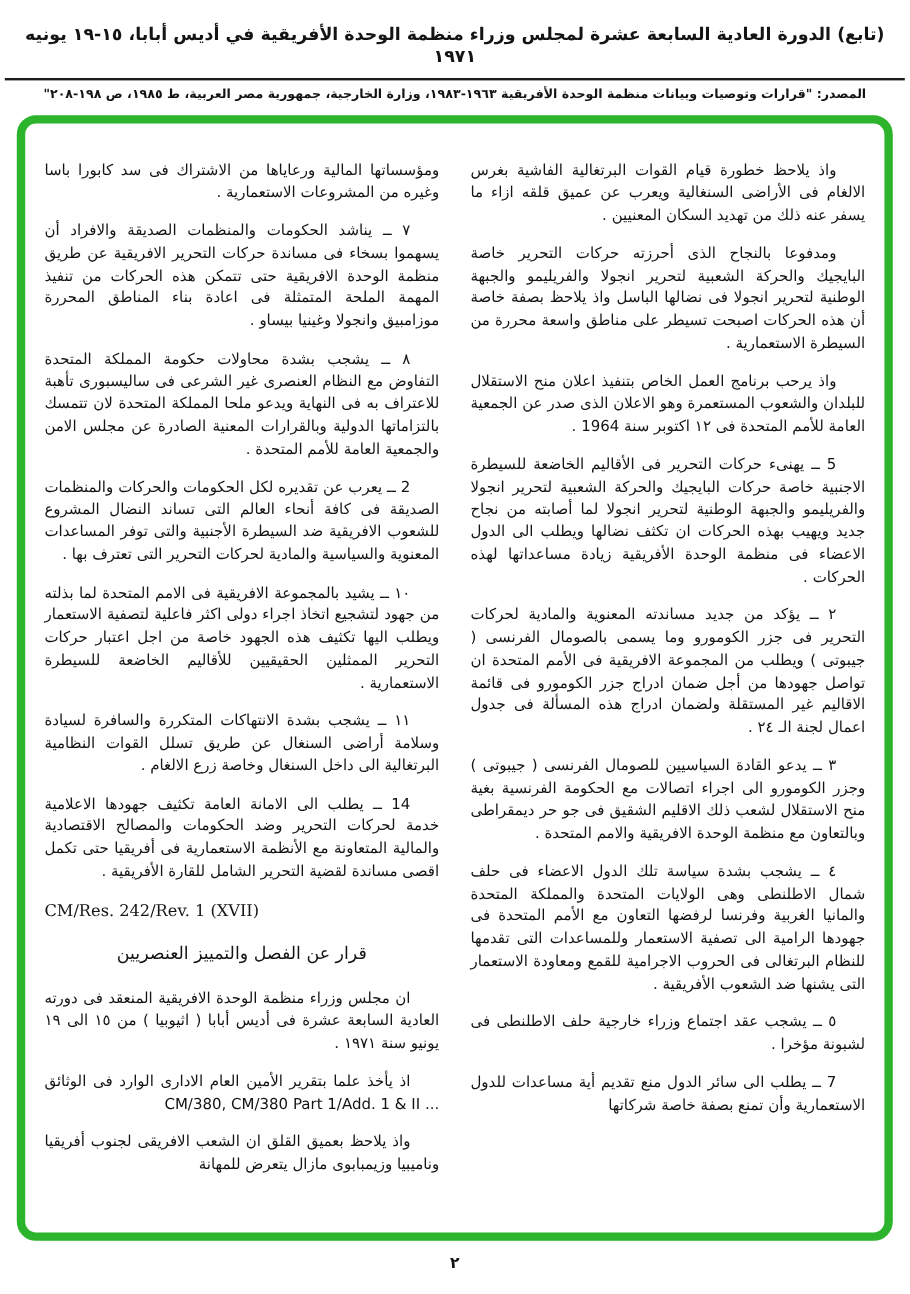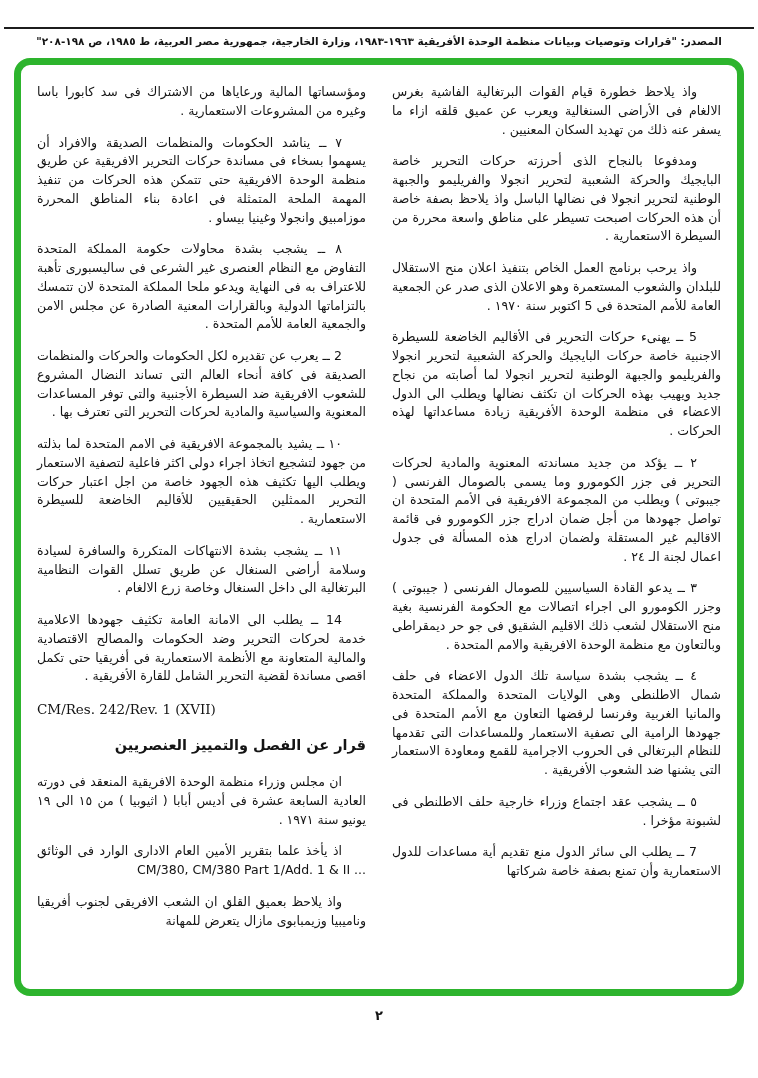--- a/index.html
+++ b/index.html
@@ -47,59 +47,60 @@
     gap:26px;
     height:100%;
   }
   .col {
     flex:1 1 0;
     direction:rtl;
     text-align:justify;
     font-size:12.5px;
     line-height:1.5;
   }
-  .para { margin:0 0 13px 0; text-indent:24px; }
+  .para { margin:12px 0 13px 0; text-indent:24px; }
   .para.cont { text-indent:0; }
   .ref {
     direction:ltr;
     text-align:left;
     font-family:"DejaVu Serif", serif;
     font-size:13.5px;
     margin:0 0 16px 0;
     text-indent:0;
   }
   .heading {
-    text-align:right;
-    font-weight:bold;
+    text-align:center;
+    font-weight:normal;
     font-size:14.5px;
     margin:0 0 16px 0;
     text-indent:0;
   }
   .page-num {
     text-align:center;
     font-size:13px;
     font-weight:bold;
     margin-top:12px;
   }
 </style>
 </head>
 <body>
 
 <div class="header">
+  <div class="title">(تابع) الدورة العادية السابعة عشرة لمجلس وزراء منظمة الوحدة الأفريقية في أديس أبابا، ١٥-١٩ يونيه ١٩٧١</div>
   <hr class="rule">
   <div class="source">المصدر: "قرارات وتوصيات وبيانات منظمة الوحدة الأفريقية ١٩٦٣-١٩٨٣، وزارة الخارجية، جمهورية مصر العربية، ط ١٩٨٥، ص ١٩٨-٢٠٨"</div>
 </div>
 
 <div class="frame" style="border-color: rgb(45, 180, 45);">
   <div class="cols">
 
     <div class="col">
       <p class="para">واذ يلاحظ خطورة قيام القوات البرتغالية الفاشية بغرس الالغام فى الأراضى السنغالية ويعرب عن عميق قلقه ازاء ما يسفر عنه ذلك من تهديد السكان المعنيين .</p>
       <p class="para">ومدفوعا بالنجاح الذى أحرزته حركات التحرير خاصة البايجيك والحركة الشعبية لتحرير انجولا والفريليمو والجبهة الوطنية لتحرير انجولا فى نضالها الباسل واذ يلاحظ بصفة خاصة أن هذه الحركات اصبحت تسيطر على مناطق واسعة محررة من السيطرة الاستعمارية .</p>
-      <p class="para">واذ يرحب برنامج العمل الخاص بتنفيذ اعلان منح الاستقلال للبلدان والشعوب المستعمرة وهو الاعلان الذى صدر عن الجمعية العامة للأمم المتحدة فى 5 اكتوبر سنة ١٩٧٠ .</p>
+      <p class="para">واذ يرحب برنامج العمل الخاص بتنفيذ اعلان منح الاستقلال للبلدان والشعوب المستعمرة وهو الاعلان الذى صدر عن الجمعية العامة للأمم المتحدة فى ١٢ اكتوبر سنة 1964 .</p>
       <p class="para">5 ــ يهنىء حركات التحرير فى الأقاليم الخاضعة للسيطرة الاجنبية خاصة حركات البايجيك والحركة الشعبية لتحرير انجولا والفريليمو والجبهة الوطنية لتحرير انجولا لما أصابته من نجاح جديد ويهيب بهذه الحركات ان تكثف نضالها ويطلب الى الدول الاعضاء فى منظمة الوحدة الأفريقية زيادة مساعداتها لهذه الحركات .</p>
       <p class="para">٢ ــ يؤكد من جديد مساندته المعنوية والمادية لحركات التحرير فى جزر الكومورو وما يسمى بالصومال الفرنسى ( جيبوتى ) ويطلب من المجموعة الافريقية فى الأمم المتحدة ان تواصل جهودها من أجل ضمان ادراج جزر الكومورو فى قائمة الاقاليم غير المستقلة ولضمان ادراج هذه المسألة فى جدول اعمال لجنة الـ ٢٤ .</p>
       <p class="para">٣ ــ يدعو القادة السياسيين للصومال الفرنسى ( جيبوتى ) وجزر الكومورو الى اجراء اتصالات مع الحكومة الفرنسية بغية منح الاستقلال لشعب ذلك الاقليم الشقيق فى جو حر ديمقراطى وبالتعاون مع منظمة الوحدة الافريقية والامم المتحدة .</p>
       <p class="para">٤ ــ يشجب بشدة سياسة تلك الدول الاعضاء فى حلف شمال الاطلنطى وهى الولايات المتحدة والمملكة المتحدة والمانيا الغربية وفرنسا لرفضها التعاون مع الأمم المتحدة فى جهودها الرامية الى تصفية الاستعمار وللمساعدات التى تقدمها للنظام البرتغالى فى الحروب الاجرامية للقمع ومعاودة الاستعمار التى يشنها ضد الشعوب الأفريقية .</p>
       <p class="para">٥ ــ يشجب عقد اجتماع وزراء خارجية حلف الاطلنطى فى لشبونة مؤخرا .</p>
       <p class="para">7 ــ يطلب الى سائر الدول منع تقديم أية مساعدات للدول الاستعمارية وأن تمنع بصفة خاصة شركاتها</p>
     </div>
 
     <div class="col">
       <p class="para cont">ومؤسساتها المالية ورعاياها من الاشتراك فى سد كابورا باسا وغيره من المشروعات الاستعمارية .</p>

